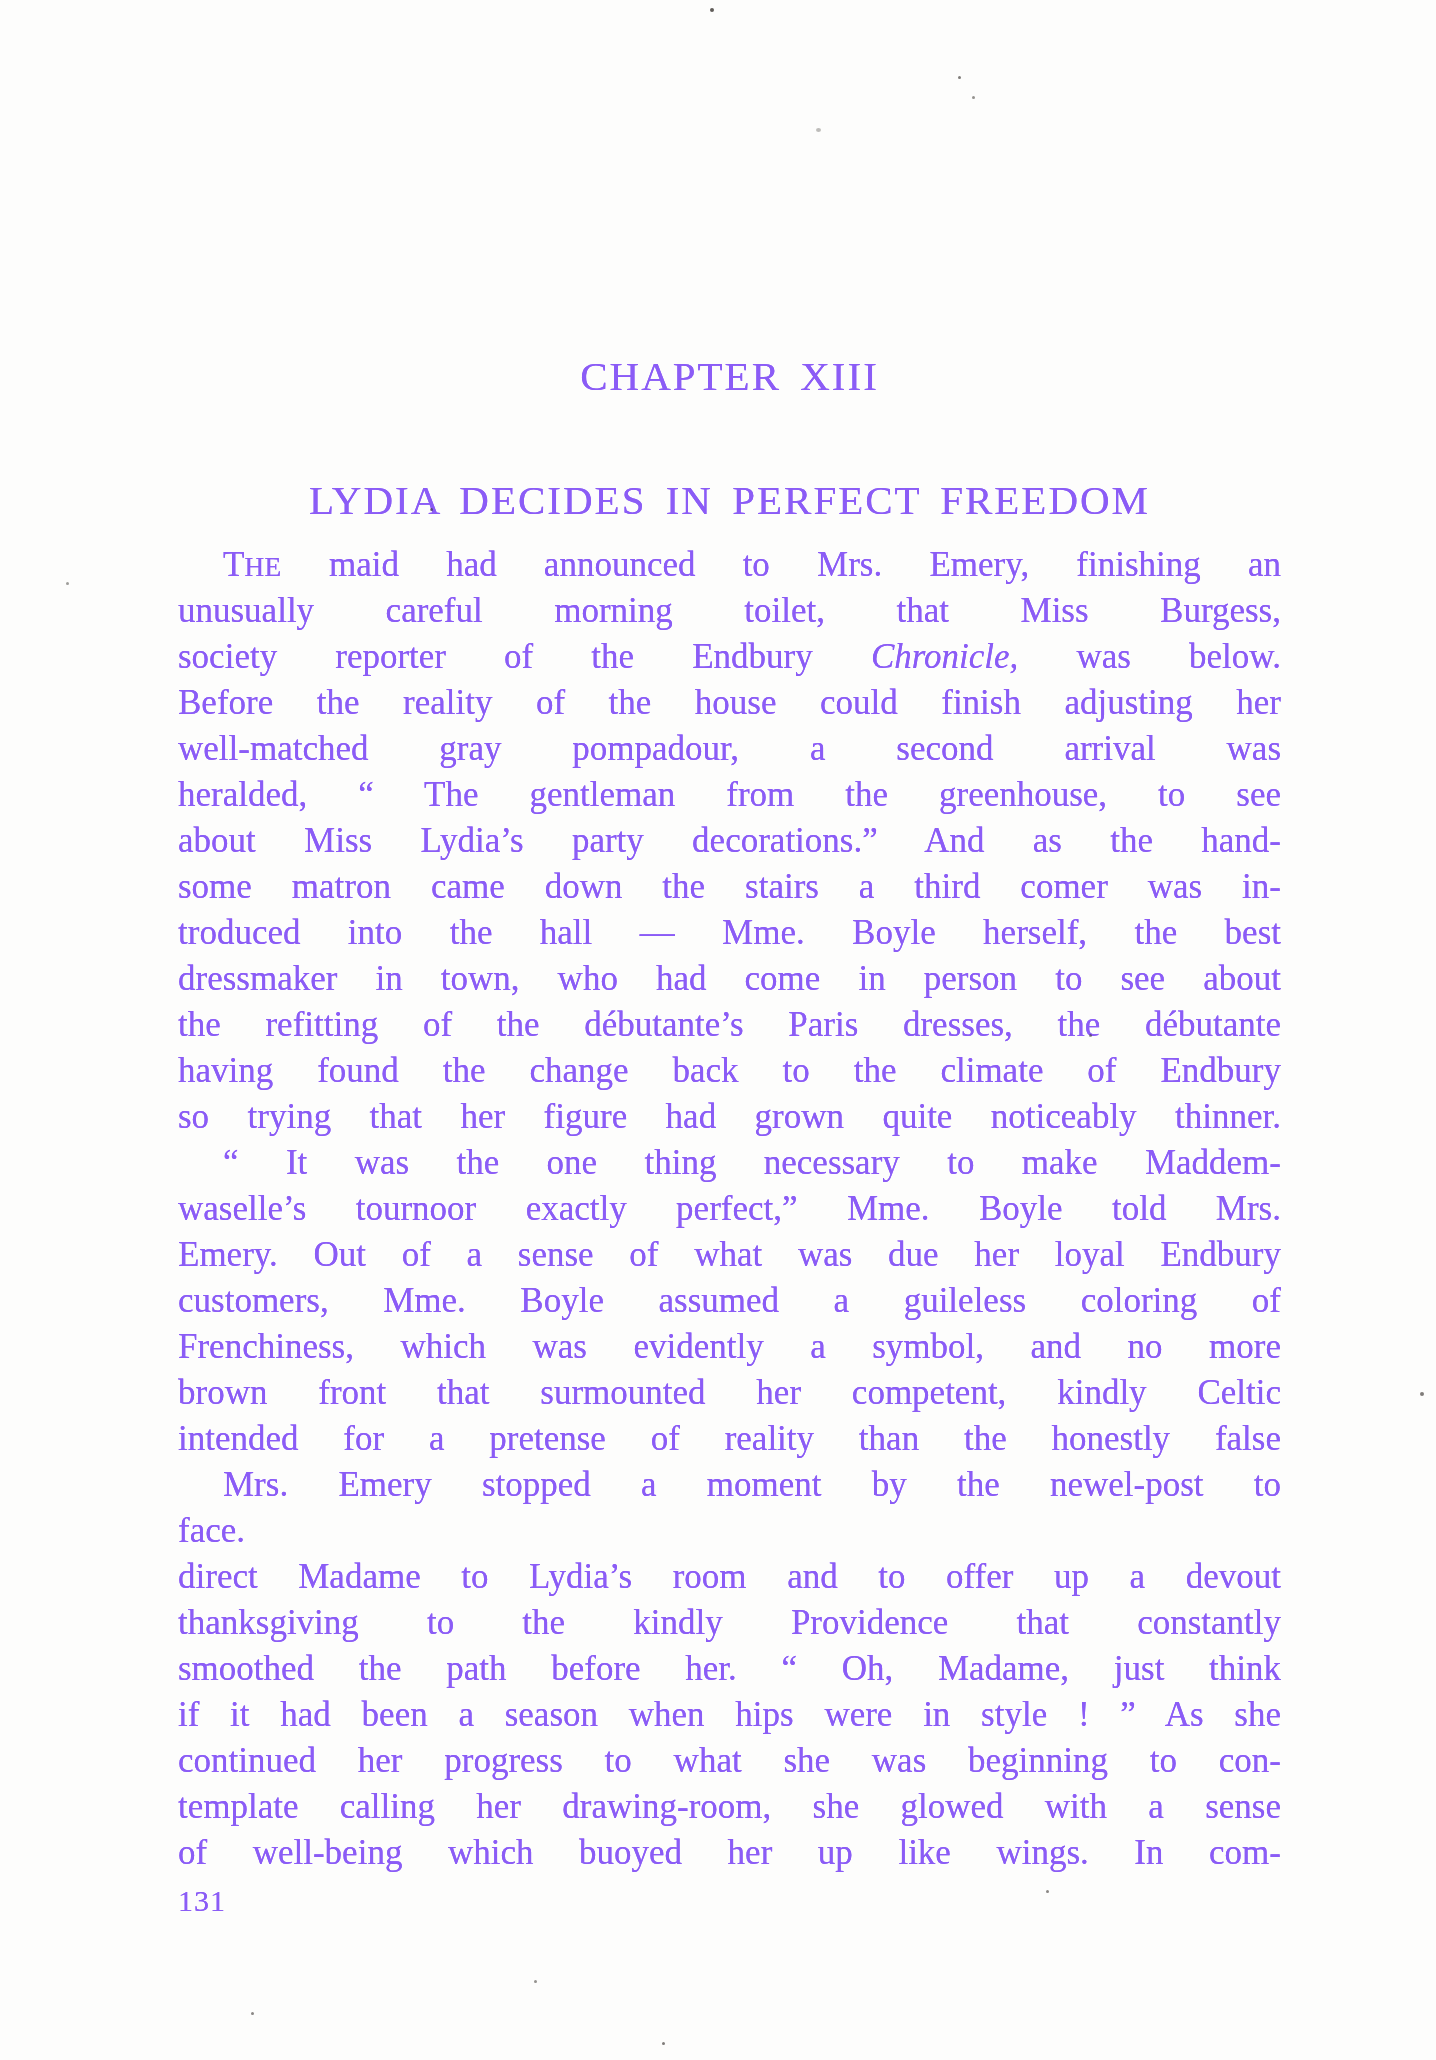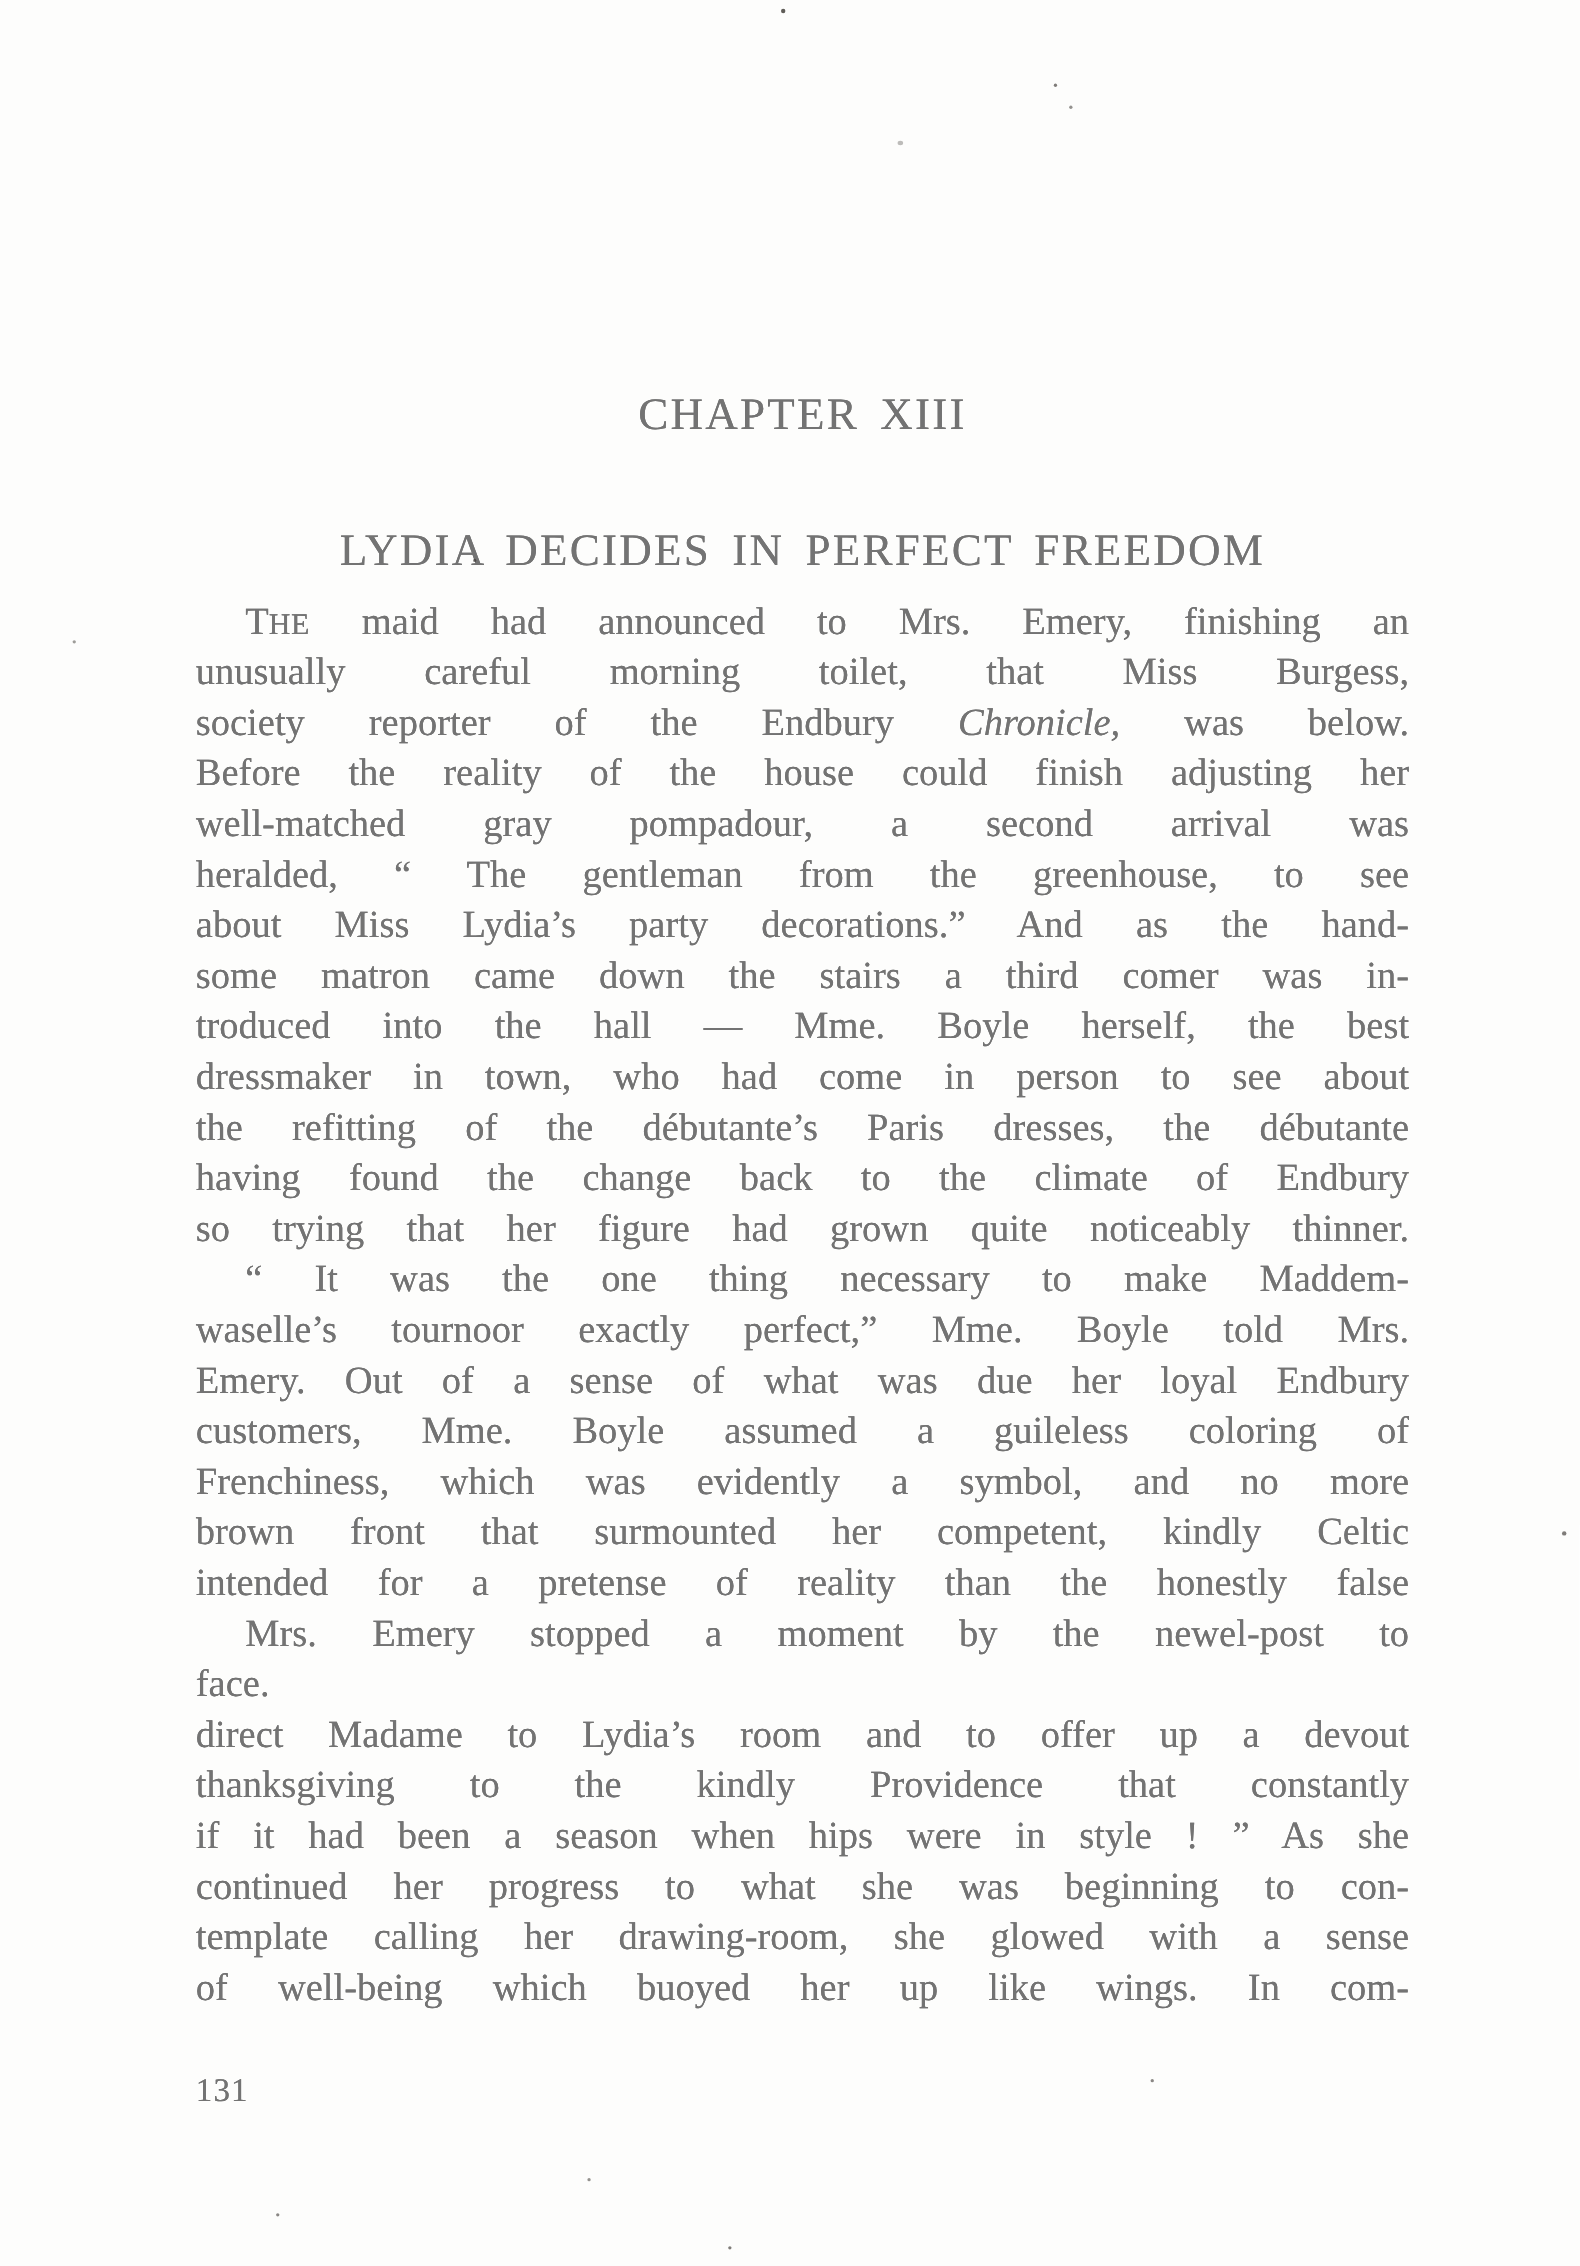--- a/index.html
+++ b/index.html
@@ -6,21 +6,21 @@
     margin: 0;
     padding: 0;
     background: #ffffff;
   }
   .page {
     position: relative;
     width: 1436px;
     height: 2060px;
     background: #fdfdfc;
     font-family: "Liberation Serif", "DejaVu Serif", serif;
-    color: #737373;
+    color: #8b5cf6;
     overflow: hidden;
   }
   .heading {
     position: absolute;
     left: 178px;
     width: 1103px;
     text-align: center;
     font-size: 41px;
     font-weight: normal;
     letter-spacing: 2px;
@@ -96,20 +96,21 @@
       <div class="line j">waselle’s tournoor exactly perfect,” Mme. Boyle told Mrs.</div>
       <div class="line j">Emery. Out of a sense of what was due her loyal Endbury</div>
       <div class="line j">customers, Mme. Boyle assumed a guileless coloring of</div>
       <div class="line j">Frenchiness, which was evidently a symbol, and no more</div>
       <div class="line j">brown front that surmounted her competent, kindly Celtic</div>
       <div class="line j">intended for a pretense of reality than the honestly false</div>
       <div class="line j ind">Mrs. Emery stopped a moment by the newel-post to</div>
       <div class="line">face.</div>
       <div class="line j">direct Madame to Lydia’s room and to offer up a devout</div>
       <div class="line j">thanksgiving to the kindly Providence that constantly</div>
+      <div class="line j">smoothed the path before her. “ Oh, Madame, just think</div>
       <div class="line j">if it had been a season when hips were in style ! ” As she</div>
       <div class="line j">continued her progress to what she was beginning to con-</div>
       <div class="line j">template calling her drawing-room, she glowed with a sense</div>
       <div class="line j">of well-being which buoyed her up like wings. In com-</div>
     </div>
 
   <div class="page-number">131</div>
 
   <div class="speck" style="left:710px; top:8px;    width:4px; height:4px; opacity:.75"></div>
   <div class="speck" style="left:958px; top:76px;   width:3px; height:3px; opacity:.6"></div>

